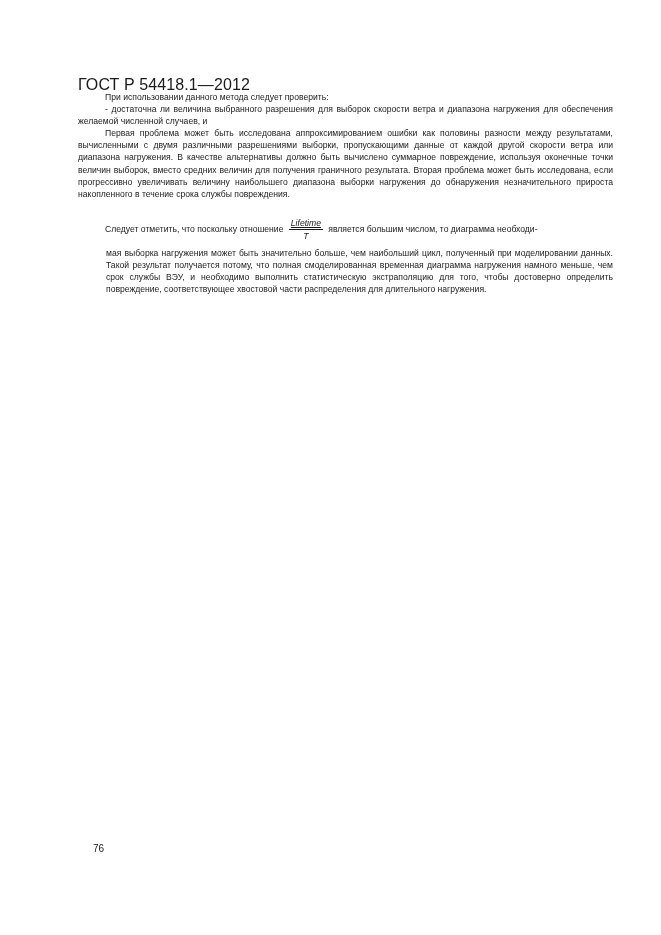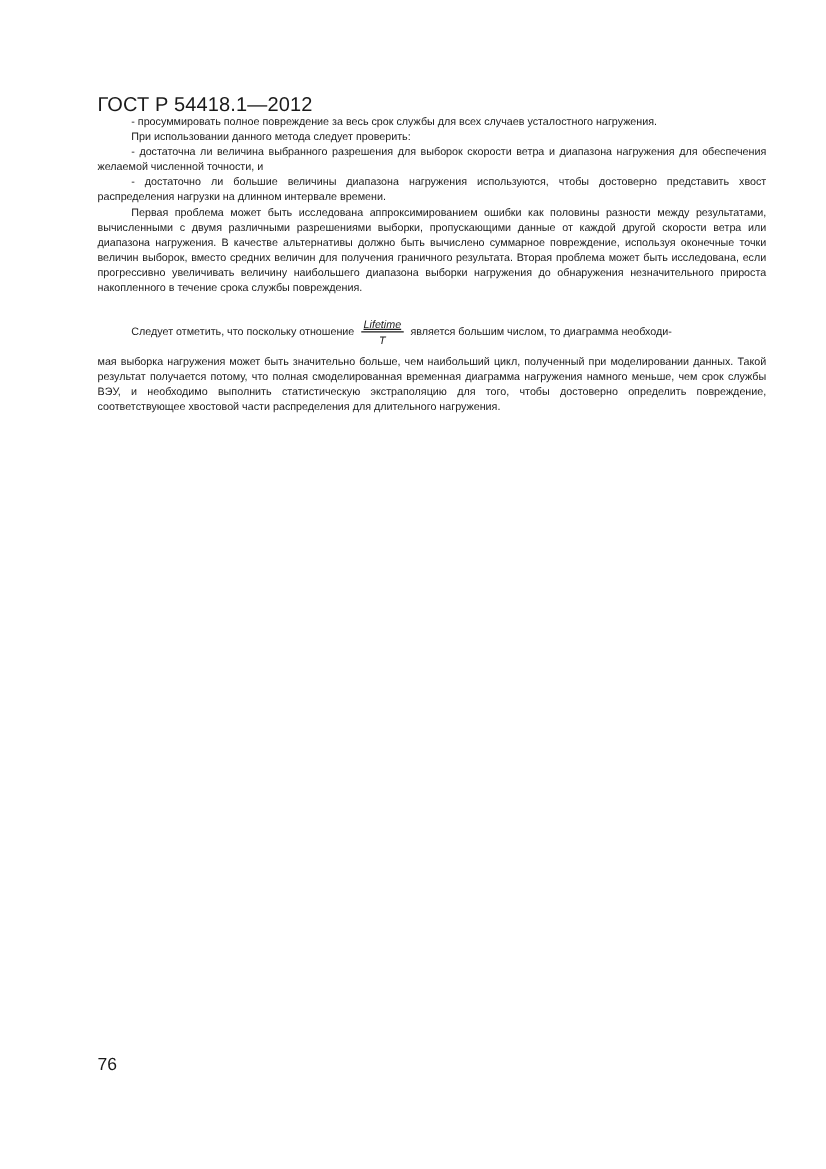--- a/index.html
+++ b/index.html
@@ -6,33 +6,31 @@
     body { width: 661px; height: 935px; position: relative; overflow: hidden;
            font-family: "Liberation Sans", sans-serif; color: #1a1a1a; }
     .header { position: absolute; left: 78px; top: 63px; font-weight: normal; font-size: 16px; letter-spacing: 0.1px; margin-top: 13px; }
     .content { position: absolute; left: 78px; top: 91px; width: 535px; font-size: 8.6px; line-height: 12.1px; }
     .p { text-align: justify; text-indent: 27px; margin: 0; }
     .p.last-left { text-align-last: left; }
     .formula-line { position: relative; margin-top: 18px; text-indent: 27px; line-height: 12px; }
     .frac { display: inline-block; vertical-align: middle; text-align: center; text-indent: 0; margin: 0 3px; font-style: italic; font-size: 8.6px; }
     .frac .num { display: block; border-bottom: 0.8px solid #1a1a1a; padding: 0 2px 1px 2px; line-height: 10px; text-decoration: underline; }
     .frac .den { display: block; line-height: 10px; padding-top: 1px; }
-    .cont { margin-top: 6px; text-align: justify; }
-    .page-number { position: absolute; left: 78px; top: 843px; font-size: 14px; }
+    .cont { margin-top: 6px; text-align: justify; margin-left: 28px; }
+    .page-number { position: absolute; left: 93px; top: 843px; font-size: 10px; }
   </style>
 </head>
 <body>
 
 <div class="header">ГОСТ Р 54418.1—2012</div>
 
 <div class="content">
-  <p class="p last-left">- просуммировать полное повреждение за весь срок службы для всех случаев усталостного нагружения.</p>
   <p class="p last-left">При использовании данного метода следует проверить:</p>
-  <p class="p last-left">- достаточна ли величина выбранного разрешения для выборок скорости ветра и диапазона нагружения для обеспечения желаемой численной точности, и</p>
-  <p class="p last-left">- достаточно ли большие величины диапазона нагружения используются, чтобы достоверно представить хвост распределения нагрузки на длинном интервале времени.</p>
+  <p class="p last-left">- достаточна ли величина выбранного разрешения для выборок скорости ветра и диапазона нагружения для обеспечения желаемой численной случаев, и</p>
   <p class="p last-left">Первая проблема может быть исследована аппроксимированием ошибки как половины разности между результатами, вычисленными с двумя различными разрешениями выборки, пропускающими данные от каждой другой скорости ветра или диапазона нагружения. В качестве альтернативы должно быть вычислено суммарное повреждение, используя оконечные точки величин выборок, вместо средних величин для получения граничного результата. Вторая проблема может быть исследована, если прогрессивно увеличивать величину наибольшего диапазона выборки нагружения до обнаружения незначительного прироста накопленного в течение срока службы повреждения.</p>
 
   <div class="formula-line">
     <span>Следует отметить, что поскольку отношение</span>
     <span class="frac">
       <span class="num">Lifetime</span>
       <span class="den">T</span>
     </span>
     <span>является большим числом, то диаграмма необходи-</span>
   </div>

